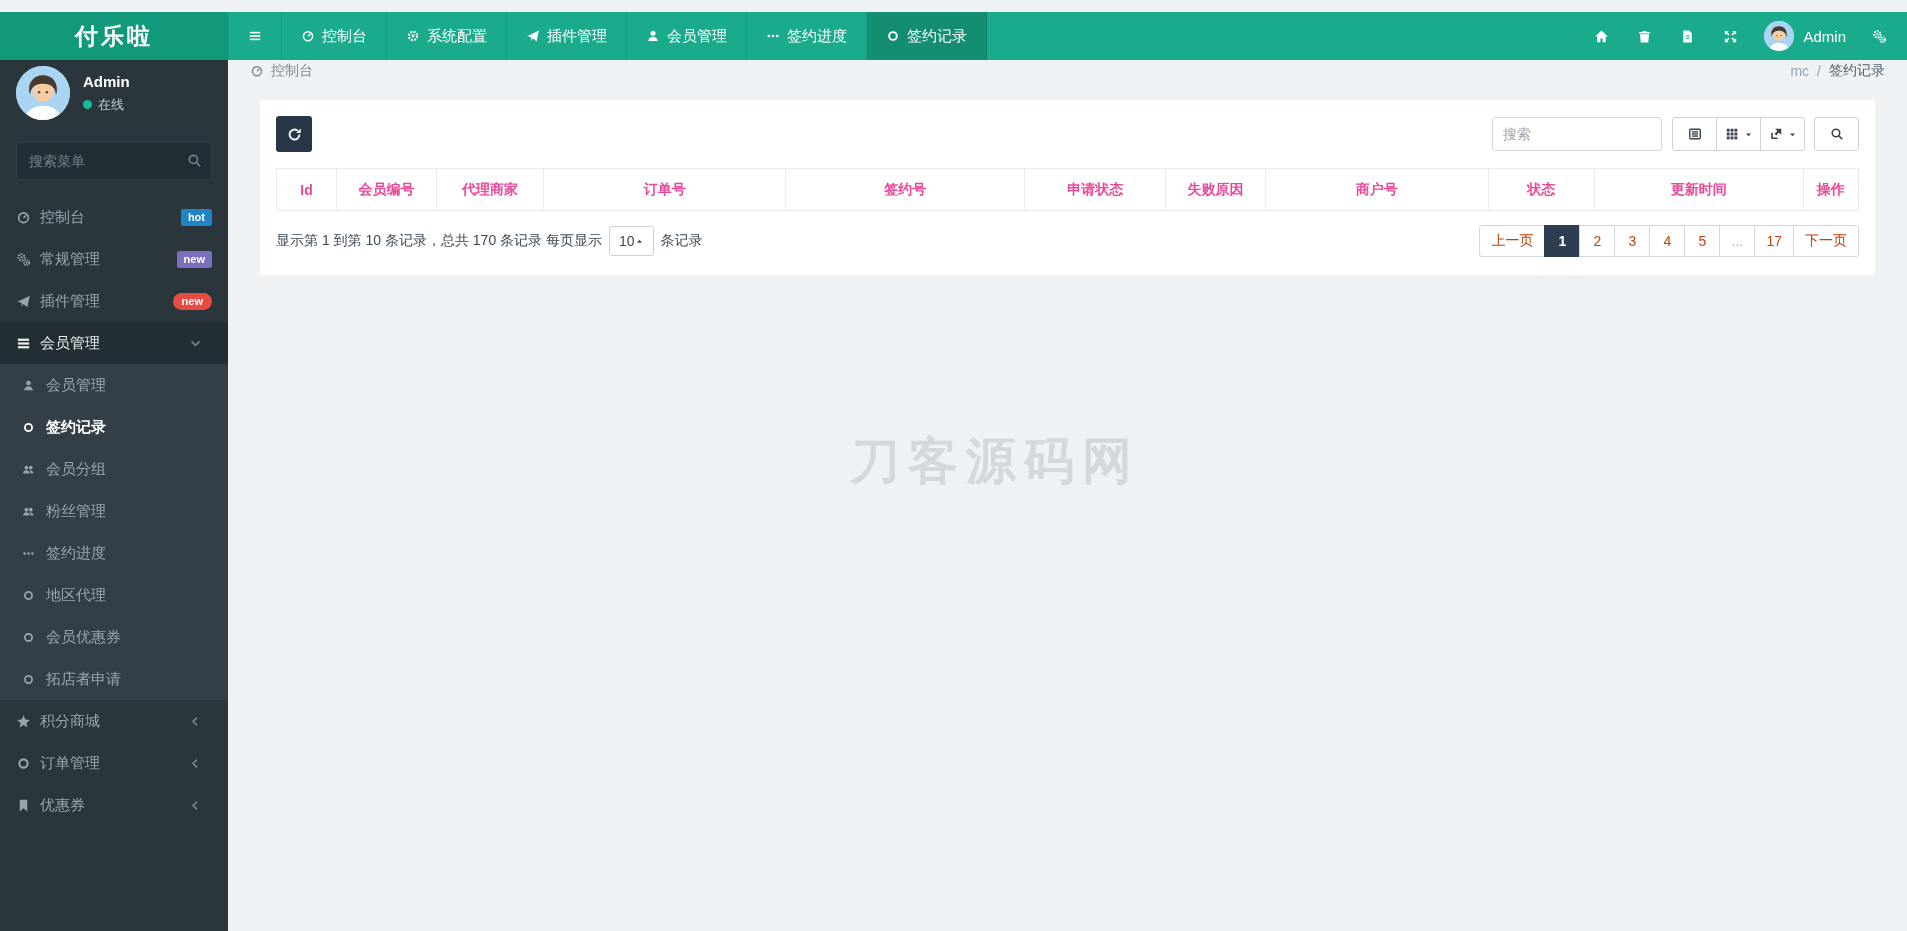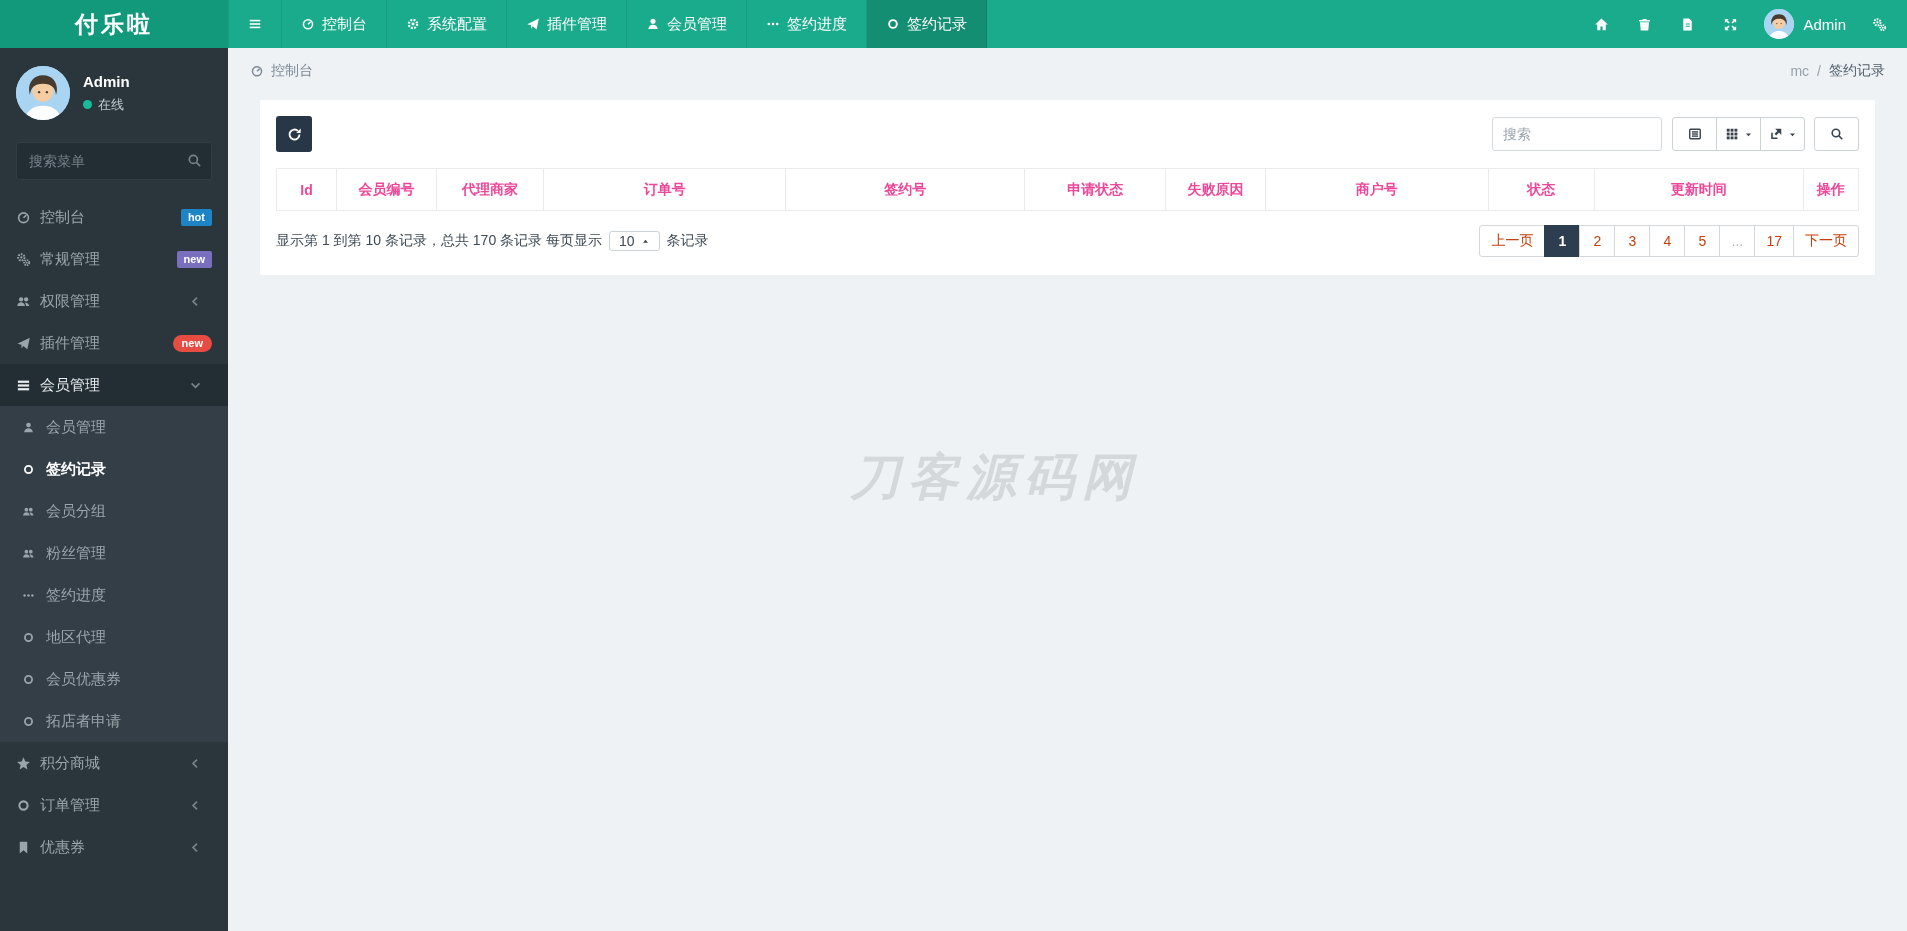--- a/index.html
+++ b/index.html
@@ -2,21 +2,21 @@
 <html><head>
 <meta charset="utf-8">
 <style>
   * { margin:0; padding:0; box-sizing:border-box; }
   html,body { width:1907px; height:931px; overflow:hidden;
     font-family:"Liberation Sans","DejaVu Sans",sans-serif; background:#eff2f5; }
   svg { width:1em; height:1em; display:block; }
   .ico { display:inline-flex; align-items:center; justify-content:center; }
 
   
-  .topbar { position:absolute; top:0; left:0; width:1907px; height:48px;
+  .topbar { position:absolute; top:12px; left:0; width:1907px; height:48px;
     background:#1aab8c; color:#fff; display:flex; align-items:stretch; z-index:20; }
   .logo { width:228px; background:#12997c; display:flex; align-items:center; justify-content:center;
     font-size:23px; font-weight:bold; letter-spacing:3px; cursor:pointer; }
   .topmenu { display:flex; align-items:stretch; }
   .top-tab { display:flex; align-items:center; gap:7px; padding:0 19px; font-size:15px;
     border-right:1px solid rgba(0,0,0,.08); cursor:pointer; }
   .top-tab:first-child { border-left:1px solid rgba(0,0,0,.08); }
   .top-tab.active { background:#138e72; }
   .top-tab .ico { font-size:14px; }
   .top-right { margin-left:auto; display:flex; align-items:stretch; padding-right:6px; }
@@ -84,35 +84,35 @@
   .tool-btn .caret { font-size:9px; }
 
   table { width:100%; border-collapse:collapse; table-layout:fixed; margin-top:16px;
     font-size:14px; color:#404a54; }
   th, td { border:1px solid #e9ebed; text-align:center; overflow:hidden; white-space:nowrap; }
   th { height:42px; font-weight:bold; font-size:14px; color:#ec4899; }
 
   .table-footer { display:flex; align-items:center; justify-content:space-between; margin-top:14px;
     font-size:14px; color:#3e4852; }
   .summary { display:flex; align-items:center; }
-  .page-size-btn { border:1px solid #ccd2d6; background:#fff; height:20px; padding:0 9px;
-    margin:0 7px; display:inline-flex; align-items:center; gap:6px; border-radius:3px;
+  .page-size-btn { border:1px solid #ccd2d6; background:#fff; height:30px; padding:0 9px;
+    margin:0 7px; display:inline-flex; align-items:center; border-radius:3px;
     font-size:14px; color:#3e4852; cursor:pointer; font-family:inherit; }
   .page-size-btn .caret { font-size:9px; }
   .pagination { display:flex; list-style:none; }
   .page-item { min-width:36px; height:32px; border:1px solid #d4d8db; background:#fff;
     display:flex; align-items:center; justify-content:center; padding:0 11px; margin-left:-1px;
     color:#c2410c; font-size:14px; cursor:pointer; }
   .page-item:first-child { border-radius:3px 0 0 3px; margin-left:0; }
   .page-item:last-child { border-radius:0 3px 3px 0; }
   .page-item.active { background:#2c3e50; border-color:#2c3e50; color:#fff; font-weight:bold; }
   .page-item.disabled { color:#aab2b9; cursor:default; }
 
-  .watermark { position:absolute; left:590px; top:344px; font-size:50px; font-weight:bold;
-    font-style:italic; letter-spacing:8px; color:rgba(125,125,125,.22); pointer-events:none; }
+  .watermark { position:absolute; left:590px; top:328px; font-size:50px; font-weight:bold;
+    letter-spacing:8px; color:rgba(125,125,125,.22); pointer-events:none; }
 </style>
 </head>
 <body>
 
 <header class="topbar">
   <div class="logo">付乐啦</div>
   <nav class="topmenu" id="topmenu">
       <div class="top-tab">
         <span class="ico">
           <svg viewBox="0 0 16 16" fill="currentColor">
@@ -276,36 +276,20 @@
         <span class="ico">
           <svg viewBox="0 0 16 16">
             <circle cx="5.7" cy="5.7" r="3.4" fill="none" stroke="currentColor" stroke-width="2.1" stroke-dasharray="1.8 1.2"></circle>
             <circle cx="5.7" cy="5.7" r="1.2" fill="currentColor"></circle>
             <circle cx="11.4" cy="11.4" r="2.7" fill="none" stroke="currentColor" stroke-width="1.9" stroke-dasharray="1.5 1"></circle>
             <circle cx="11.4" cy="11.4" r="1" fill="currentColor"></circle>
           </svg>
         </span>
         <span class="lbl">常规管理</span>
         <span class="badge purple">new</span>
-      </li>
-      <li class="side-item">
-        <span class="ico">
-          <svg viewBox="0 0 16 16" fill="currentColor">
-            <circle cx="5.4" cy="5.8" r="2.3"></circle>
-            <circle cx="10.8" cy="5.8" r="2.3"></circle>
-            <path d="M1.3 12.8c.4-2.5 2-3.9 4.1-3.9s3.7 1.4 4.1 3.9z"></path>
-            <path d="M10.3 9.2c2 .1 3.5 1.4 3.9 3.6h-3.4c-.2-1.5-.8-2.7-1.7-3.4z"></path>
-          </svg>
-        </span>
-        <span class="lbl">权限管理</span>
-        <span class="ico arrow">
-          <svg viewBox="0 0 16 16" fill="none" stroke="currentColor" stroke-width="1.8">
-            <polyline points="9.6,3.8 5.4,8 9.6,12.2"></polyline>
-          </svg>
-        </span>
       </li>
       <li class="side-item">
         <span class="ico">
           <svg viewBox="0 0 16 16" fill="currentColor">
             <path d="M1.5 8.2 14.7 1.8l-2.6 12.4-4.3-3.5-1.9 2.6-.1-4z"></path>
           </svg>
         </span>
         <span class="lbl">插件管理</span>
         <span class="badge red">new</span>
       </li>

